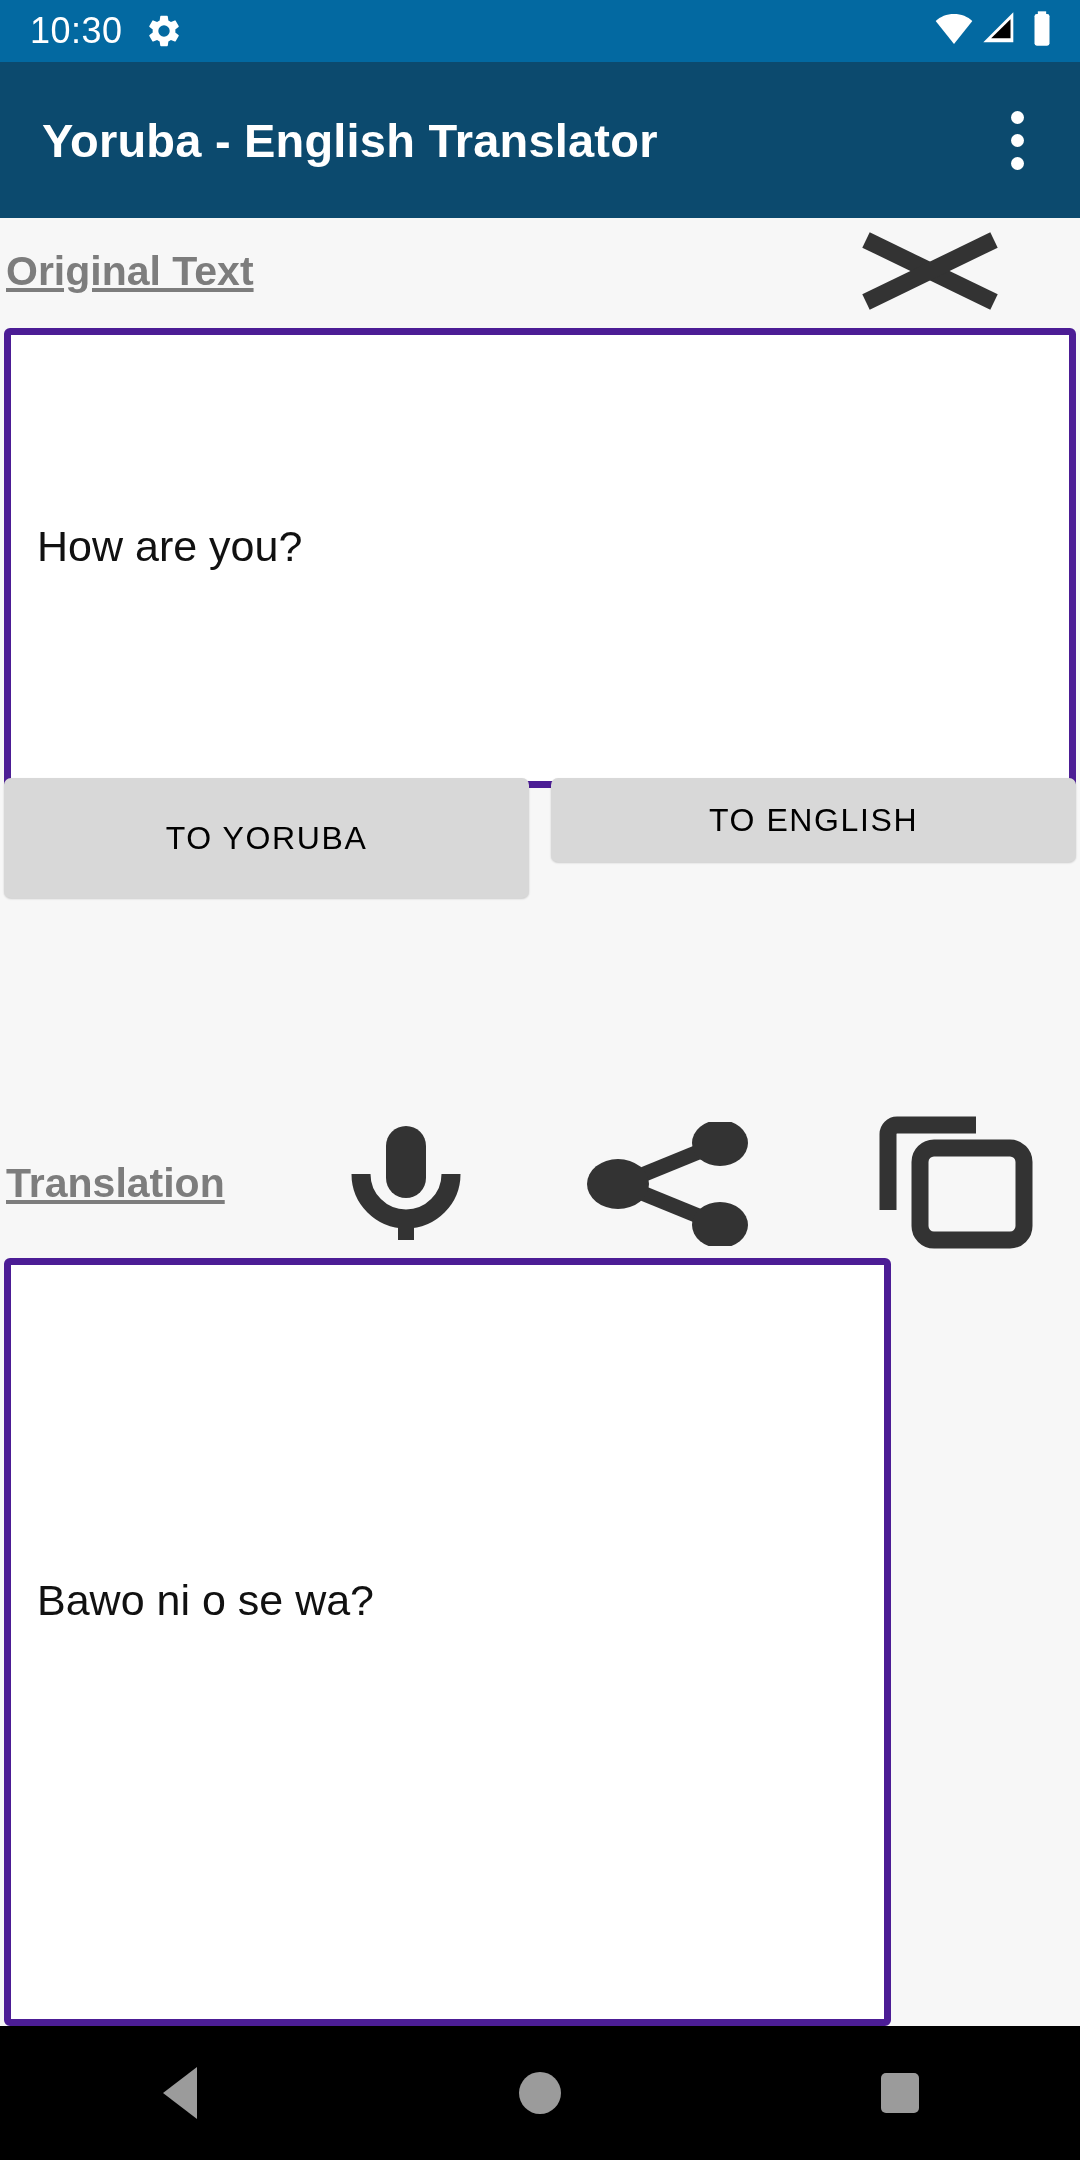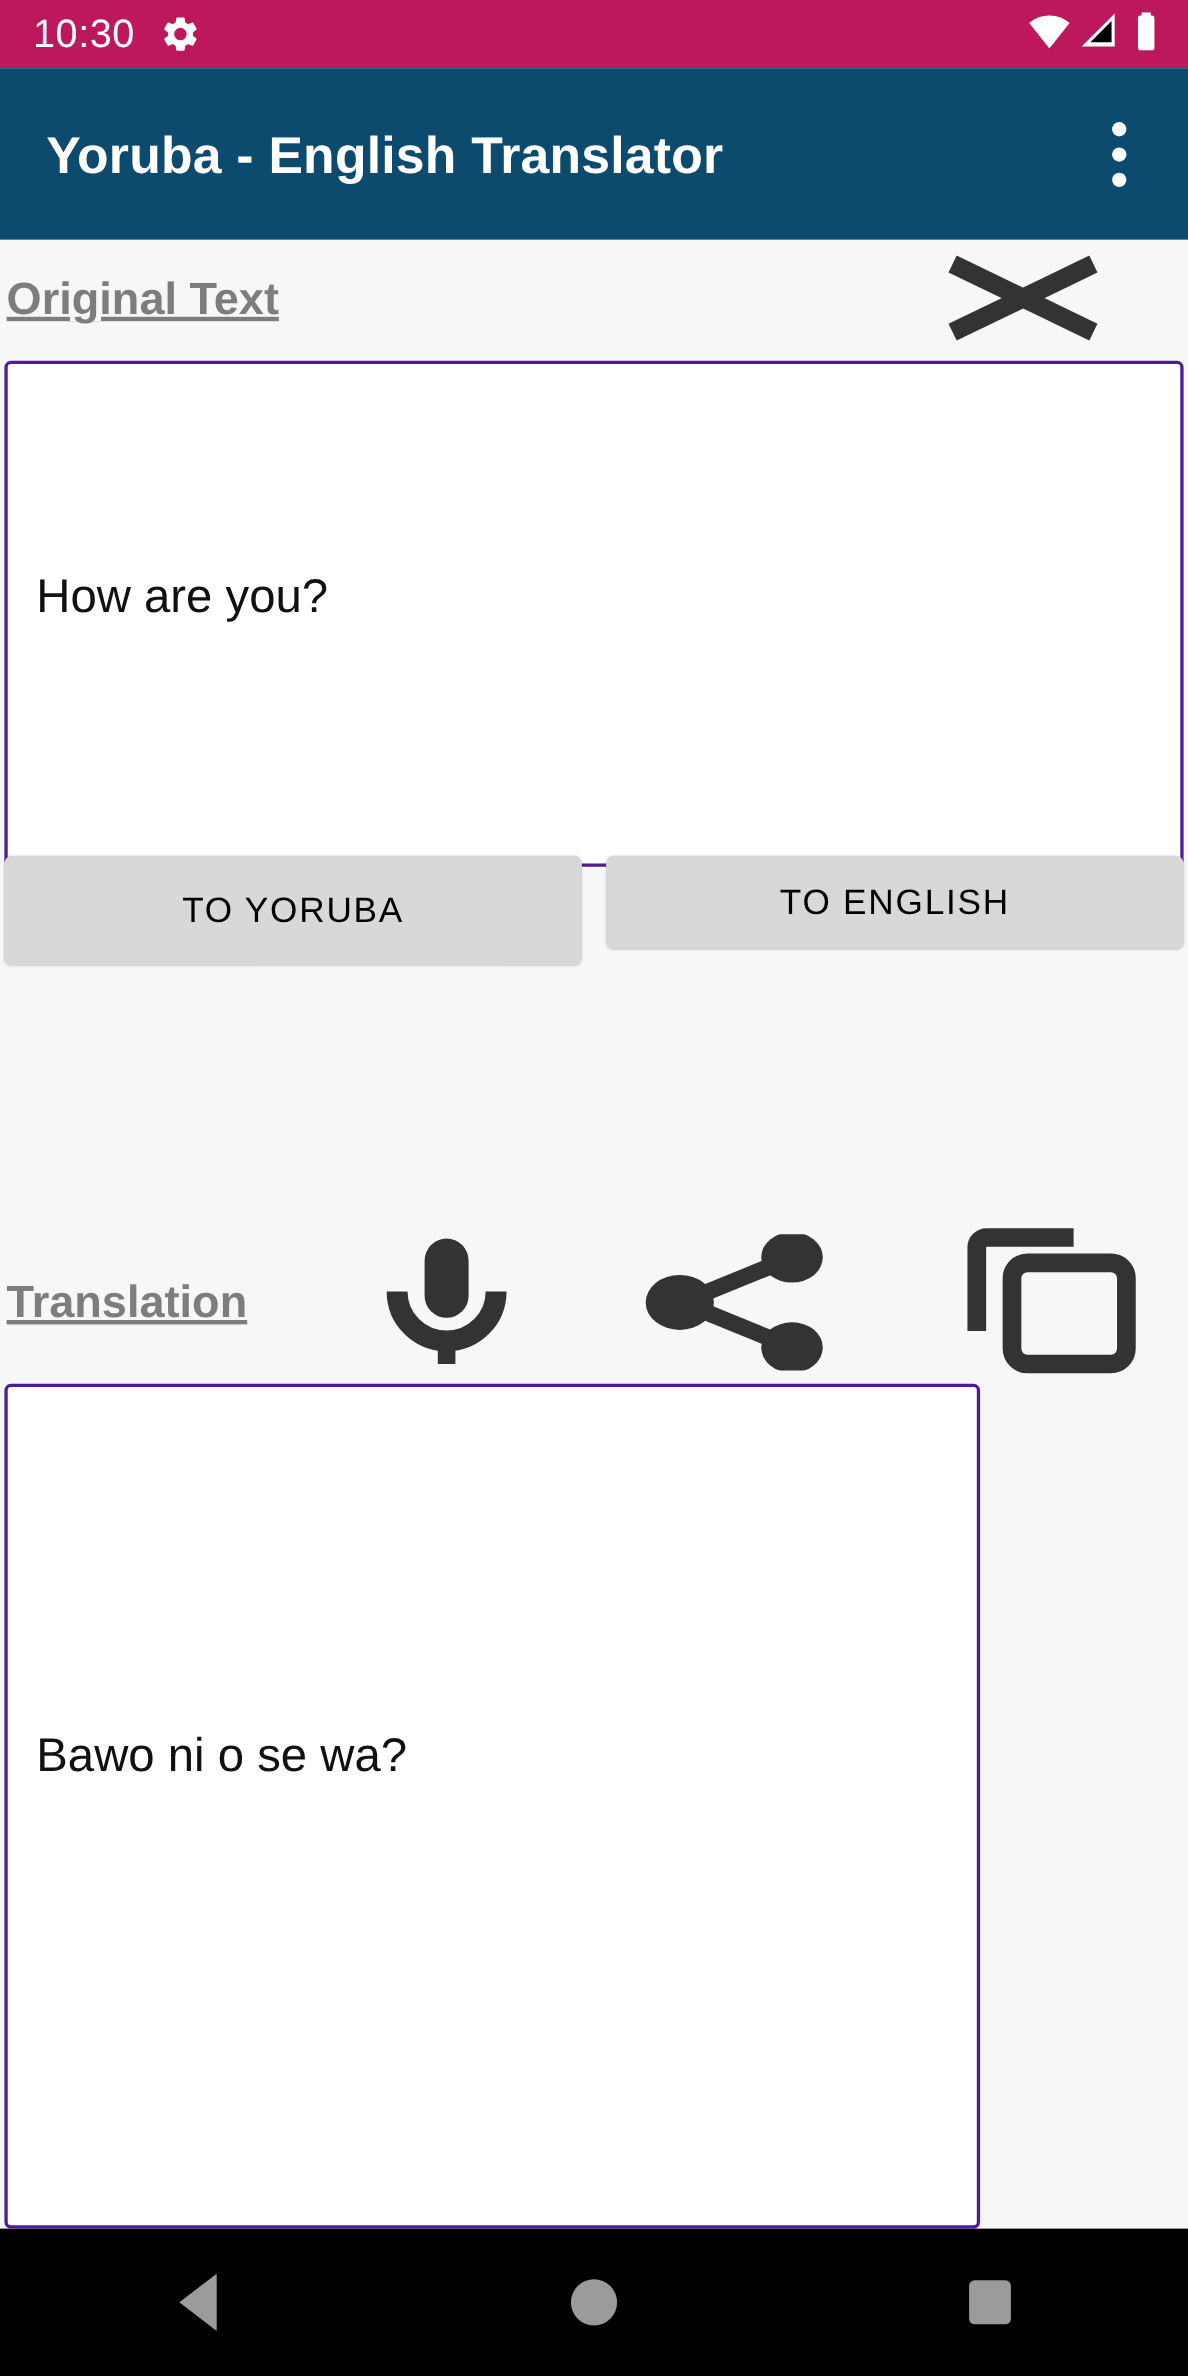--- a/index.html
+++ b/index.html
@@ -17,21 +17,21 @@
     background: #f7f7f7;
     overflow: hidden;
   }
 
   
   .status-bar {
     position: absolute;
     left: 0; top: 0;
     width: 1080px;
     height: 62px;
-    background: #be185d;
+    background: #0369a1;
     display: flex;
     align-items: center;
     box-sizing: border-box;
     padding: 0 22px 0 30px;
   }
   .status-clock {
     color: #ffffff;
     font-size: 36px;
     letter-spacing: 0.5px;
     line-height: 1;
@@ -113,21 +113,21 @@
   .icon-btn {
     display: flex;
     align-items: center;
     justify-content: center;
   }
 
   
   .text-box {
     position: absolute;
     background: #ffffff;
-    border: 3px solid #4c1d95;
+    border: 7px solid #4c1d95;
     border-radius: 6px;
     box-sizing: border-box;
     overflow: hidden;
   }
   .box-text {
     position: absolute;
     left: 26px;
     color: #111111;
     font-size: 43px;
     line-height: 1.2;
@@ -237,21 +237,21 @@
           <line x1="10" y1="8" x2="138" y2="70" stroke="#333333" stroke-width="17" stroke-linecap="butt"></line>
           <line x1="138" y1="8" x2="10" y2="70" stroke="#333333" stroke-width="17" stroke-linecap="butt"></line>
         </svg>
       </div>
     </div>
 
     <div class="text-box" style="left:4px;top:110px;width:1072px;height:460px;">
       <div class="box-text" style="top:186px;">How are you?</div>
     </div>
 
-    <button class="action-btn" style="left:4px;top:560px;width:525px;height:99px;">TO YORUBA</button>
+    <button class="action-btn" style="left:4px;top:560px;width:525px;height:120px;">TO YORUBA</button>
     <button class="action-btn" style="left:551px;top:560px;width:525px;height:84px;">TO ENGLISH</button>
 
     <div class="section-head" style="top:890px;height:150px;padding:0 0 0 6px;">
       <div class="section-label">Translation</div>
 
       <div class="icon-btn" style="position:absolute;left:326px;top:14px;width:160px;height:124px;">
         <svg width="122" height="124" viewBox="0 0 122 124" aria-hidden="true">
           <rect x="41" y="4" width="40" height="72" rx="20" fill="#333333"></rect>
           <path d="M16 52 A45 45 0 0 0 106 52" fill="none" stroke="#333333" stroke-width="19"></path>
           <rect x="53" y="88" width="16" height="30" fill="#333333"></rect>

